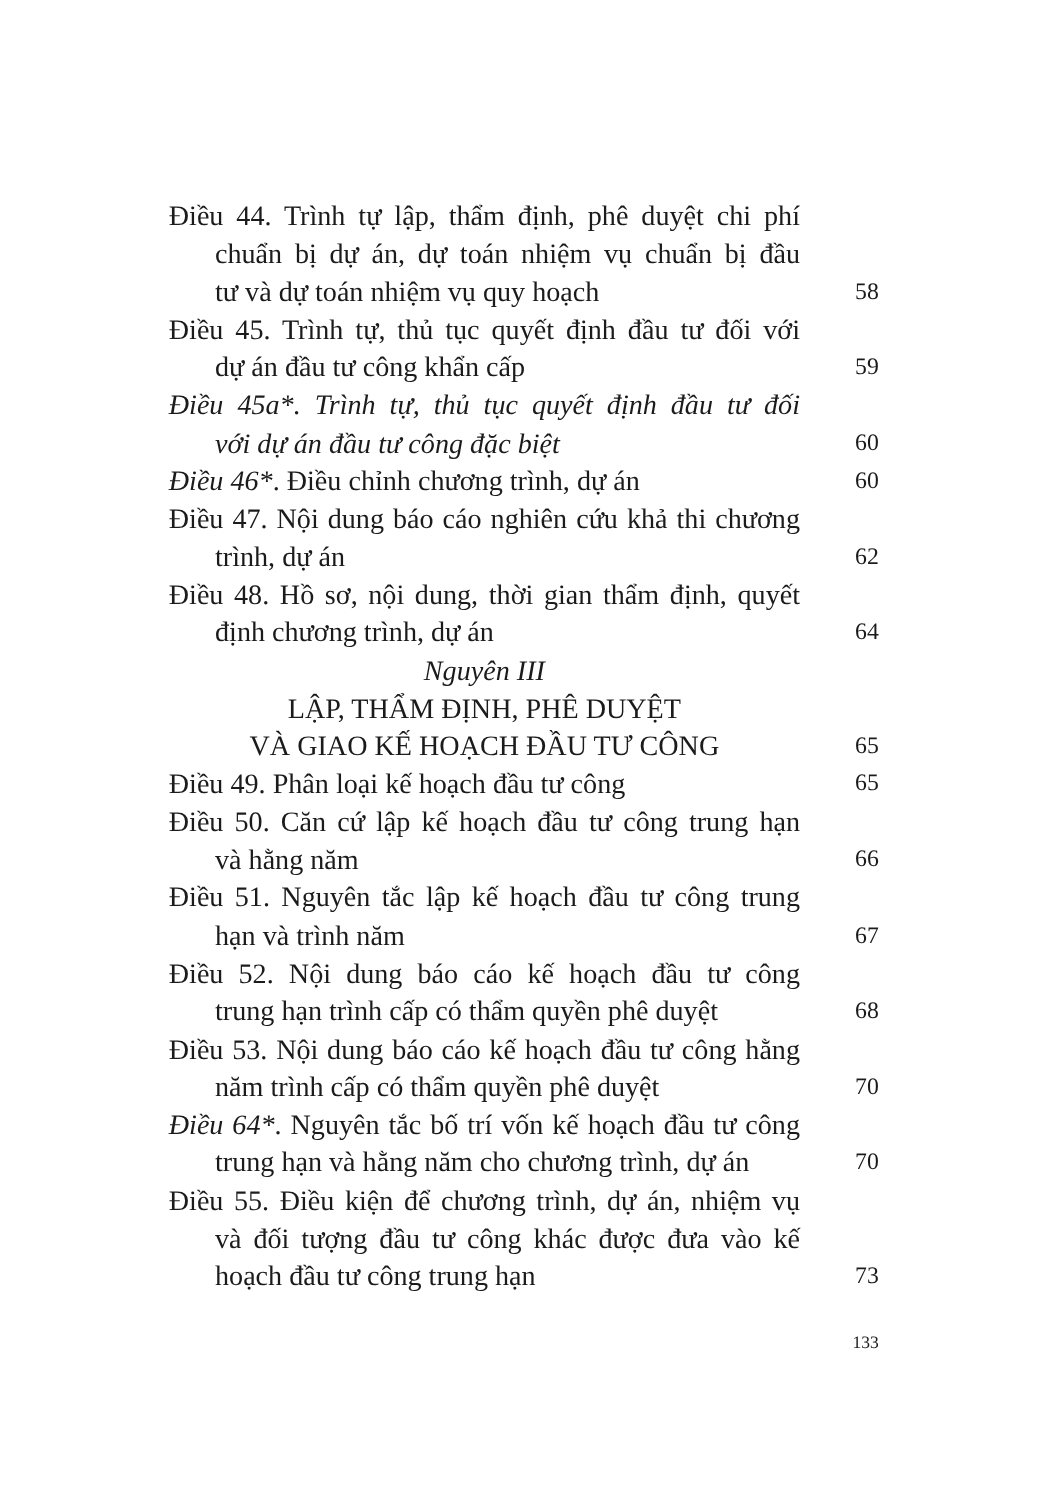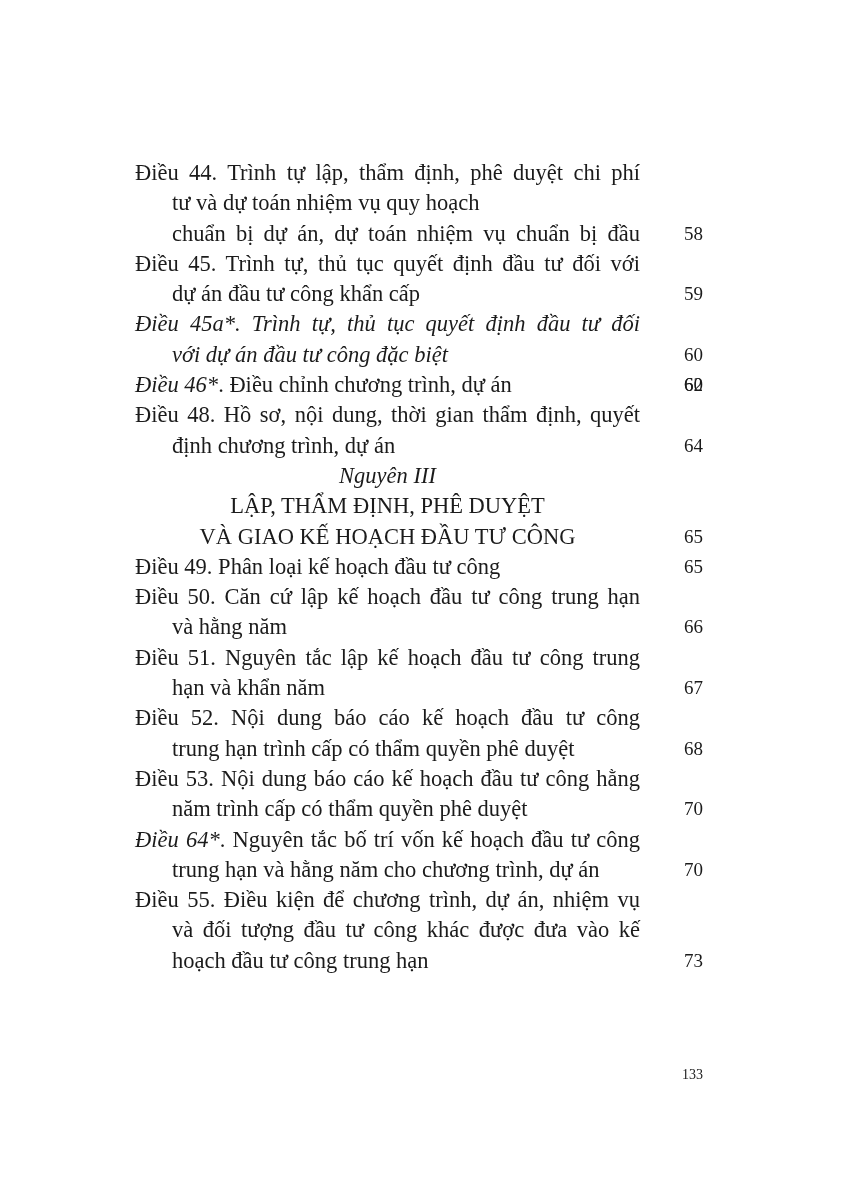--- a/index.html
+++ b/index.html
@@ -66,22 +66,22 @@
   }
 </style>
 </head>
 <body>
 
 <div class="sheet" style="background: rgb(255, 255, 255); color: rgb(27, 27, 27);">
   <div class="toc" id="toc">
       <div class="entry">
         <div class="text">
           <div class="line just"><span>Điều 44. Trình tự lập, thẩm định, phê duyệt chi phí</span></div>
+          <div class="line cont just"><span>chuẩn bị dự án, dự toán nhiệm vụ chuẩn bị đầu</span></div>
           <div class="line cont"><span>tư và dự toán nhiệm vụ quy hoạch</span></div>
-          <div class="line cont just"><span>chuẩn bị dự án, dự toán nhiệm vụ chuẩn bị đầu</span></div>
         </div>
         <span class="page-num">58</span>
       </div>
       <div class="entry">
         <div class="text">
           <div class="line just"><span>Điều 45. Trình tự, thủ tục quyết định đầu tư đối với</span></div>
           <div class="line cont"><span>dự án đầu tư công khẩn cấp</span></div>
         </div>
         <span class="page-num">59</span>
       </div>
@@ -92,20 +92,24 @@
         </div>
         <span class="page-num">60</span>
       </div>
       <div class="entry">
         <div class="text">
           <div class="line"><span class="it">Điều 46*</span><span>. Điều chỉnh chương trình, dự án</span></div>
         </div>
         <span class="page-num">60</span>
       </div>
       <div class="entry">
+        <div class="text">
+          <div class="line just"><span>Điều 47. Nội dung báo cáo nghiên cứu khả thi chương</span></div>
+          <div class="line cont"><span>trình, dự án</span></div>
+        </div>
         <span class="page-num">62</span>
       </div>
       <div class="entry">
         <div class="text">
           <div class="line just"><span>Điều 48. Hồ sơ, nội dung, thời gian thẩm định, quyết</span></div>
           <div class="line cont"><span>định chương trình, dự án</span></div>
         </div>
         <span class="page-num">64</span>
       </div>
       <div class="entry chapter">
@@ -125,21 +129,21 @@
       <div class="entry">
         <div class="text">
           <div class="line just"><span>Điều 50. Căn cứ lập kế hoạch đầu tư công trung hạn</span></div>
           <div class="line cont"><span>và hằng năm</span></div>
         </div>
         <span class="page-num">66</span>
       </div>
       <div class="entry">
         <div class="text">
           <div class="line just"><span>Điều 51. Nguyên tắc lập kế hoạch đầu tư công trung</span></div>
-          <div class="line cont"><span>hạn và khẩn năm</span></div>
+          <div class="line cont"><span>hạn và trình năm</span></div>
         </div>
         <span class="page-num">67</span>
       </div>
       <div class="entry">
         <div class="text">
           <div class="line just"><span>Điều 52. Nội dung báo cáo kế hoạch đầu tư công</span></div>
           <div class="line cont"><span>trung hạn trình cấp có thẩm quyền phê duyệt</span></div>
         </div>
         <span class="page-num">68</span>
       </div>

